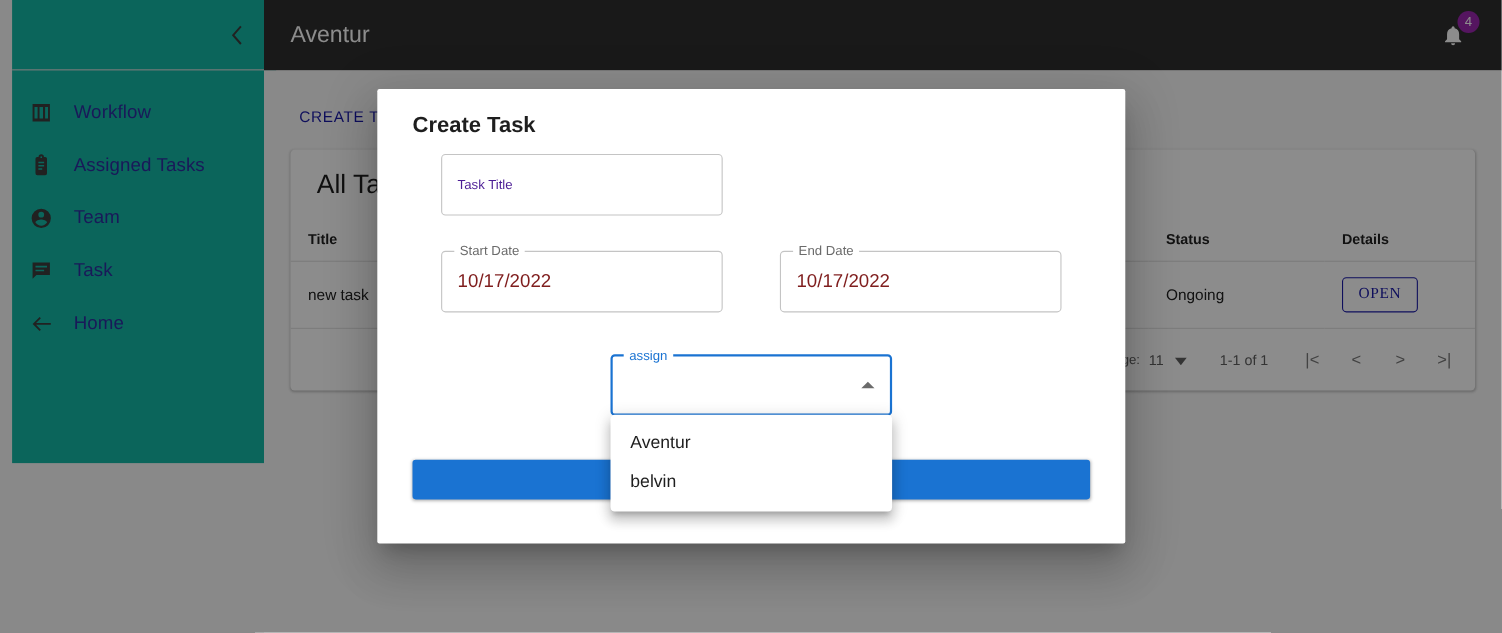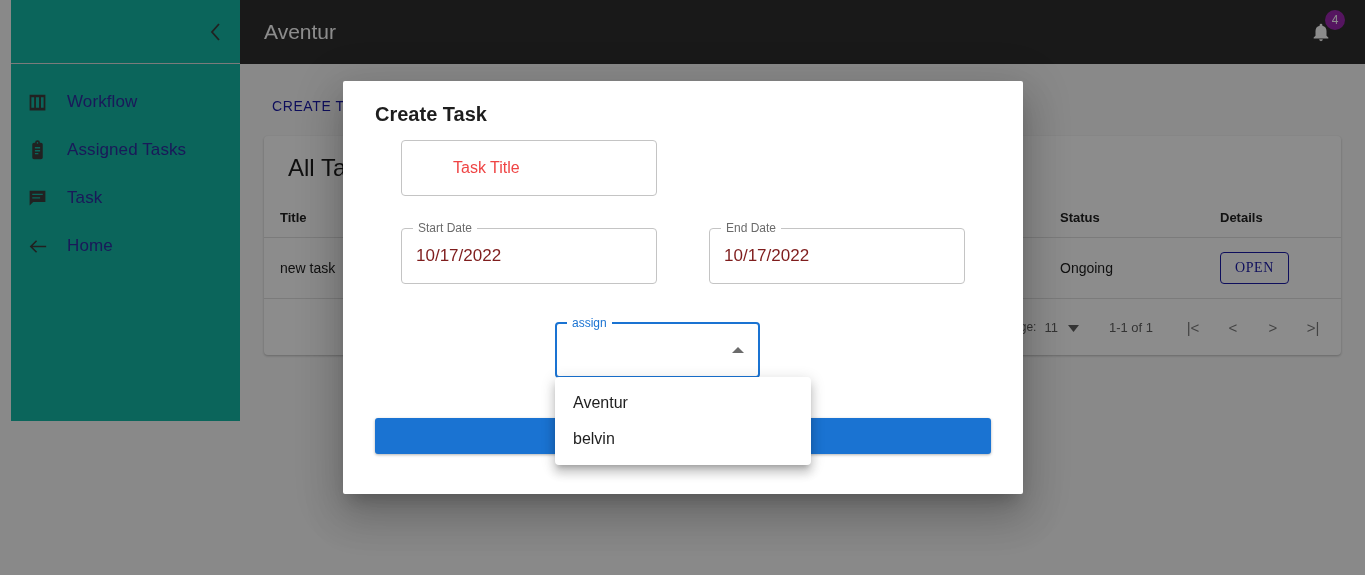--- a/index.html
+++ b/index.html
@@ -147,39 +147,39 @@
 
   
   .mdc-field {
     position: relative;
     width: 256px; height: 56px;
     border: 1px solid #c4c4c4;
     border-radius: 4px;
     display: flex; align-items: center;
     padding: 0 14px;
   }
-  .mdc-field .placeholder { font-size: 16px; color: #ef4444; margin-left: 37px; }
+  .mdc-field .placeholder { font-size: 12px; color: #4c1d95; }
   .mdc-field .value { font-size: 17px; color: #7f1d1d; }
 
   .mdc-field.labeled { margin-top: 0; }
   .mdc-field .float-label {
     position: absolute; top: -8px; left: 11px;
     background: #ffffff; padding: 0 5px;
     font-size: 12px; color: #6b6b6b;
     line-height: 14px;
   }
 
   
   .select-wrap {
     position: absolute; left: 212px; top: 241px;
     width: 256px;
   }
   .mdc-field.focused {
     border: 2px solid #1a73d2;
-    width: 205px; height: 56px;
+    width: 256px; height: 56px;
   }
   .mdc-field.focused .float-label { color: #1a73d2; left: 10px; }
   .select-arrow {
     position: absolute; right: 14px; top: 50%; transform: translateY(-50%);
     width: 0; height: 0;
     border-left: 6px solid transparent;
     border-right: 6px solid transparent;
     border-bottom: 6px solid #6b6b6b;
   }
 
@@ -235,20 +235,28 @@
 
       <div class="nav-item">
         <span class="nav-icon">
           <svg width="21" height="21" viewBox="0 0 24 24" fill="currentColor">
             <path d="M16 3h-1.2a2.8 2.8 0 0 0-5.6 0H8a2 2 0 0 0-2 2v15a2 2 0 0 0 2 2h8a2 2 0 0 0 2-2V5a2 2 0 0 0-2-2zm-4-.6a.9.9 0 1 1 0 1.8.9.9 0 0 1 0-1.8zM9 8h6v1.6H9V8zm0 3.4h6V13H9v-1.6zm0 3.4h4v1.6H9v-1.6z"></path>
           </svg>
         </span>
         <span class="nav-label">Assigned Tasks</span>
       </div>
 
+      <div class="nav-item">
+        <span class="nav-icon">
+          <svg width="21" height="21" viewBox="0 0 24 24" fill="currentColor">
+            <path d="M12 2a10 10 0 1 0 0 20 10 10 0 0 0 0-20zm0 3.2a3 3 0 1 1 0 6 3 3 0 0 1 0-6zm0 14.4a7.2 7.2 0 0 1-6-3.2c.03-2 4-3.1 6-3.1s5.97 1.1 6 3.1a7.2 7.2 0 0 1-6 3.2z"></path>
+          </svg>
+        </span>
+        <span class="nav-label">Team</span>
+      </div>
 
       <div class="nav-item">
         <span class="nav-icon">
           <svg width="21" height="21" viewBox="0 0 24 24" fill="currentColor">
             <path d="M3 3h18v13H7l-4 4V3zm3 3.5v1.6h12V6.5H6zm0 4v1.6h9v-1.6H6z"></path>
           </svg>
         </span>
         <span class="nav-label">Task</span>
       </div>
 

